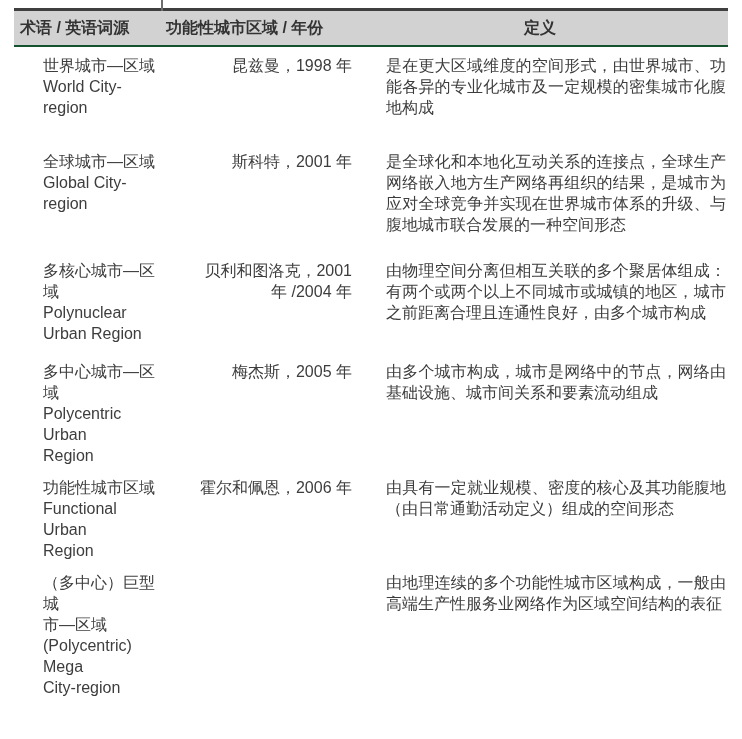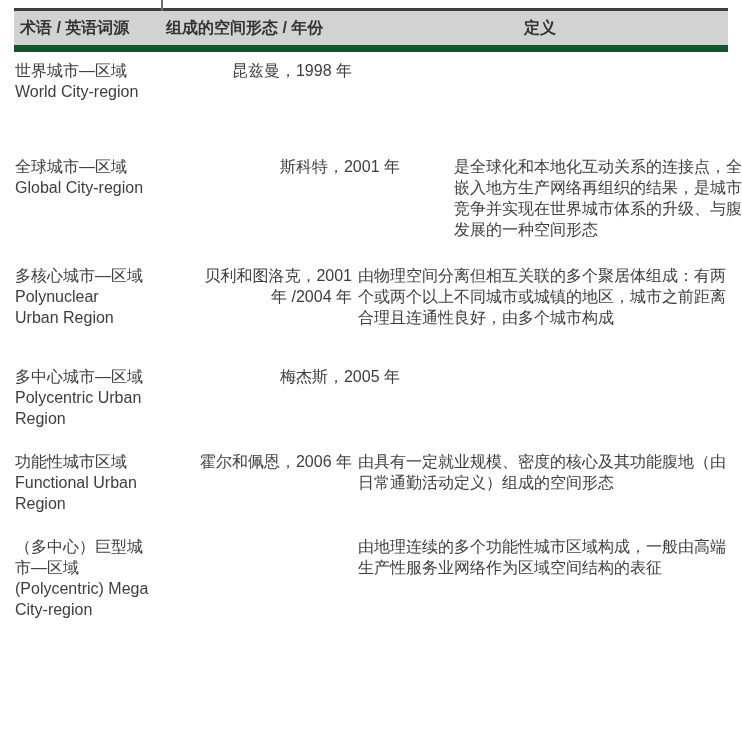--- a/index.html
+++ b/index.html
@@ -11,85 +11,87 @@
   .page{position:relative;width:742px;}
   .tick{background:#6e6e6e;width:2px;}
   .tick-top{position:absolute;left:161px;top:0;height:11px;}
   .table-wrap{padding:8px 14px 0 14px;}
   .table{
     border-top:3px solid #3f3f3f;
     border-bottom:2px solid #3f3f3f;
   }
   .header-row{
     display:grid;grid-template-columns:148px 190px 376px;
-    background:#d2d2d2;border-bottom:7px solid #14532d;
+    background:#d2d2d2;border-bottom:2px solid #14532d;
     min-height:34px;align-items:center;
     font-weight:bold;font-size:16px;color:#333333;
   }
   .header-row .h1{padding-left:6px;}
   .header-row .h2{padding-left:4px;}
   .header-row .h3{text-align:center;}
   .row{
     display:grid;grid-template-columns:148px 190px 376px;
     padding:8px 0 3px 0;align-items:start;
   }
-  .cell{font-size:16px;line-height:21px;}
+  .cell{font-size:16px;line-height:21px;margin-left:28px;}
   .cell.term{padding-left:1px;white-space:pre-line;}
   .cell.scholar{padding-left:4px;white-space:pre-line;text-align:right;}
   .cell.definition{padding-left:6px;padding-right:2px;text-align:justify;}
   
   #tbody .row:nth-child(1){min-height:85px;}
-  #tbody .row:nth-child(2){min-height:98px;gap:48px;}
+  #tbody .row:nth-child(2){min-height:98px;}
   #tbody .row:nth-child(3){min-height:90px;}
-  #tbody .row:nth-child(4){min-height:74px;gap:48px;}
+  #tbody .row:nth-child(4){min-height:74px;}
   #tbody .row:nth-child(5){min-height:74px;}
   #tbody .row:nth-child(6){min-height:96px;}
   #tbody .row:nth-child(7){min-height:95px;}
   #tbody .row:nth-child(8){min-height:72px;}
 </style>
 </head>
 <body>
 
 <div class="page">
   <div class="tick tick-top"></div>
 
   <div class="table-wrap">
     <div class="table">
 
       <div class="header-row">
         <div class="h1">术语 / 英语词源</div>
-        <div class="h2">组成的空间形态 / 年份</div>
+        <div class="h2">功能性城市区域 / 年份</div>
         <div class="h3">定义</div>
       </div>
 
       <div id="tbody">
           <div class="row">
             <div class="cell term">世界城市—区域
 World City-region</div>
             <div class="cell scholar">昆兹曼，1998 年</div>
+            <div class="cell definition">是在更大区域维度的空间形式，由世界城市、功能各异的专业化城市及一定规模的密集城市化腹地构成</div>
           </div>
           <div class="row">
             <div class="cell term">全球城市—区域
 Global City-region</div>
             <div class="cell scholar">斯科特，2001 年</div>
             <div class="cell definition">是全球化和本地化互动关系的连接点，全球生产网络嵌入地方生产网络再组织的结果，是城市为应对全球竞争并实现在世界城市体系的升级、与腹地城市联合发展的一种空间形态</div>
           </div>
           <div class="row">
             <div class="cell term">多核心城市—区域
 Polynuclear
 Urban Region</div>
             <div class="cell scholar">贝利和图洛克，2001
 年 /2004 年</div>
             <div class="cell definition">由物理空间分离但相互关联的多个聚居体组成：有两个或两个以上不同城市或城镇的地区，城市之前距离合理且连通性良好，由多个城市构成</div>
           </div>
           <div class="row">
             <div class="cell term">多中心城市—区域
 Polycentric Urban
 Region</div>
             <div class="cell scholar">梅杰斯，2005 年</div>
+            <div class="cell definition">由多个城市构成，城市是网络中的节点，网络由基础设施、城市间关系和要素流动组成</div>
           </div>
           <div class="row">
             <div class="cell term">功能性城市区域
 Functional Urban
 Region</div>
             <div class="cell scholar">霍尔和佩恩，2006 年</div>
             <div class="cell definition">由具有一定就业规模、密度的核心及其功能腹地（由日常通勤活动定义）组成的空间形态</div>
           </div>
           <div class="row">
             <div class="cell term">（多中心）巨型城

